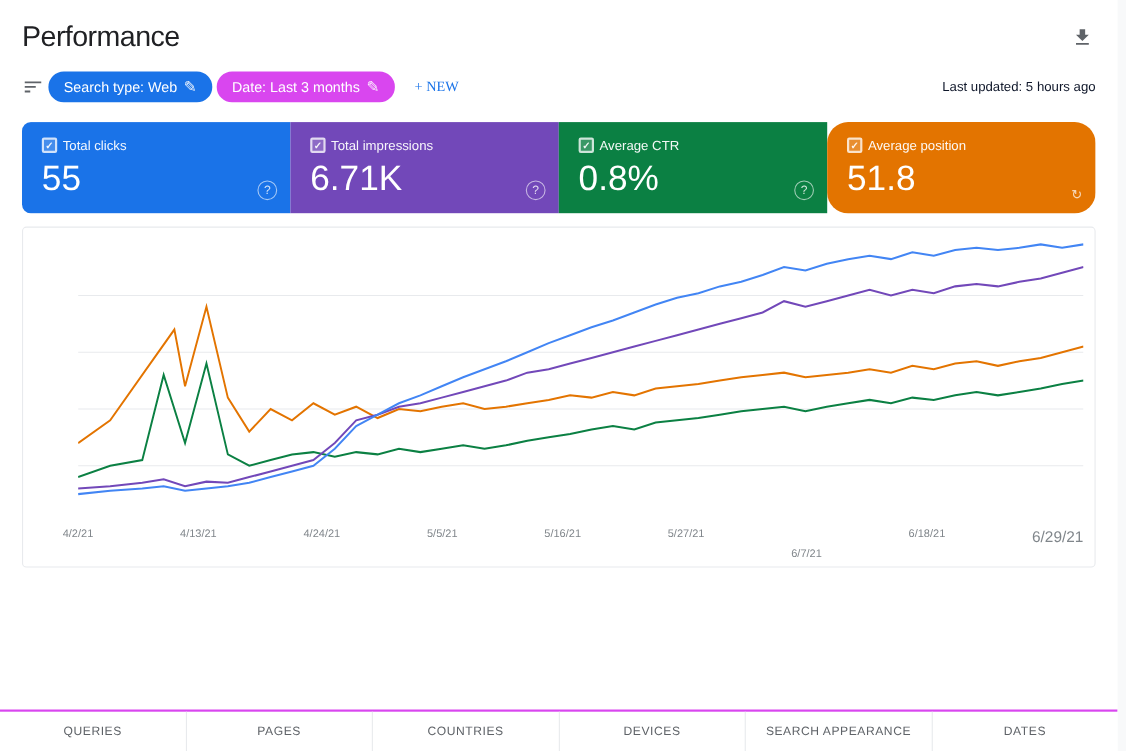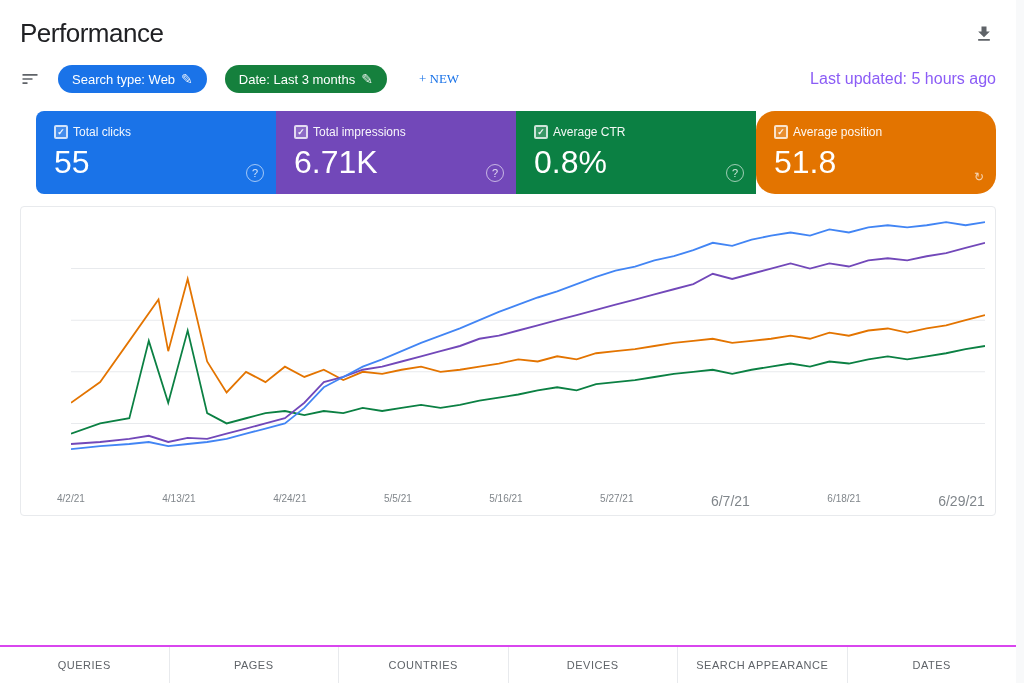--- a/index.html
+++ b/index.html
@@ -47,21 +47,21 @@
       justify-content: center;
       cursor: pointer;
       color: #5f6368;
     }
 
     
     .toolbar {
       padding: 8px 20px 10px 20px;
       display: flex;
       align-items: center;
-      gap: 18px;
+      gap: 4px;
     }
 
     .filter-icon {
       color: #5f6368;
       font-size: 18px;
       cursor: pointer;
       display: flex;
       align-items: center;
     }
 
@@ -78,48 +78,48 @@
       cursor: pointer;
       border: none;
     }
 
     .chip .edit-icon {
       font-size: 14px;
       opacity: 0.9;
     }
 
     .chip-date {
-      background: #15803d;
+      background: #d946ef;
     }
 
     .new-btn {
       display: flex;
       align-items: center;
       gap: 5px;
       padding: 6px 14px;
       border-radius: 4px;
       background: transparent;
       color: #1a73e8;
       font-size: 13px;
       font-weight: 500;
       cursor: pointer;
       border: none;
       font-family: Liberation Serif, serif;
     }
 
     .last-updated {
       margin-left: auto;
-      font-size: 16px;
-      color: #8b5cf6;
+      font-size: 12px;
+      color: #0f172a;
     }
 
     
     .metrics-row {
       display: flex;
-      margin: 8px 20px 12px 36px;
+      margin: 8px 20px 12px 20px;
       border-radius: 8px;
       overflow: hidden;
       gap: 0;
     }
 
     .metric-card {
       flex: 1;
       padding: 14px 18px;
       color: #fff;
       position: relative;
@@ -328,21 +328,21 @@
     </svg>
 
     
     <div style="position:absolute; bottom:6px; left:36px; right:10px; display:flex; justify-content:space-between;">
       <span style="font-size:10px;color:#80868b;">4/2/21</span>
       <span style="font-size:10px;color:#80868b;">4/13/21</span>
       <span style="font-size:10px;color:#80868b;">4/24/21</span>
       <span style="font-size:10px;color:#80868b;">5/5/21</span>
       <span style="font-size:10px;color:#80868b;">5/16/21</span>
       <span style="font-size:10px;color:#80868b;">5/27/21</span>
-      <span style="font-size:14px;color:#80868b;">6/7/21</span>
+      <span style="font-size:10px;color:#80868b;margin-top:18px;">6/7/21</span>
       <span style="font-size:10px;color:#80868b;">6/18/21</span>
       <span style="font-size:14px;color:#80868b;">6/29/21</span>
     </div>
   </div>
 
   <div class="bottom-tabs">
     <div class="bottom-tab">
       <span>QUERIES</span>
     </div>
     <div class="bottom-tab">

